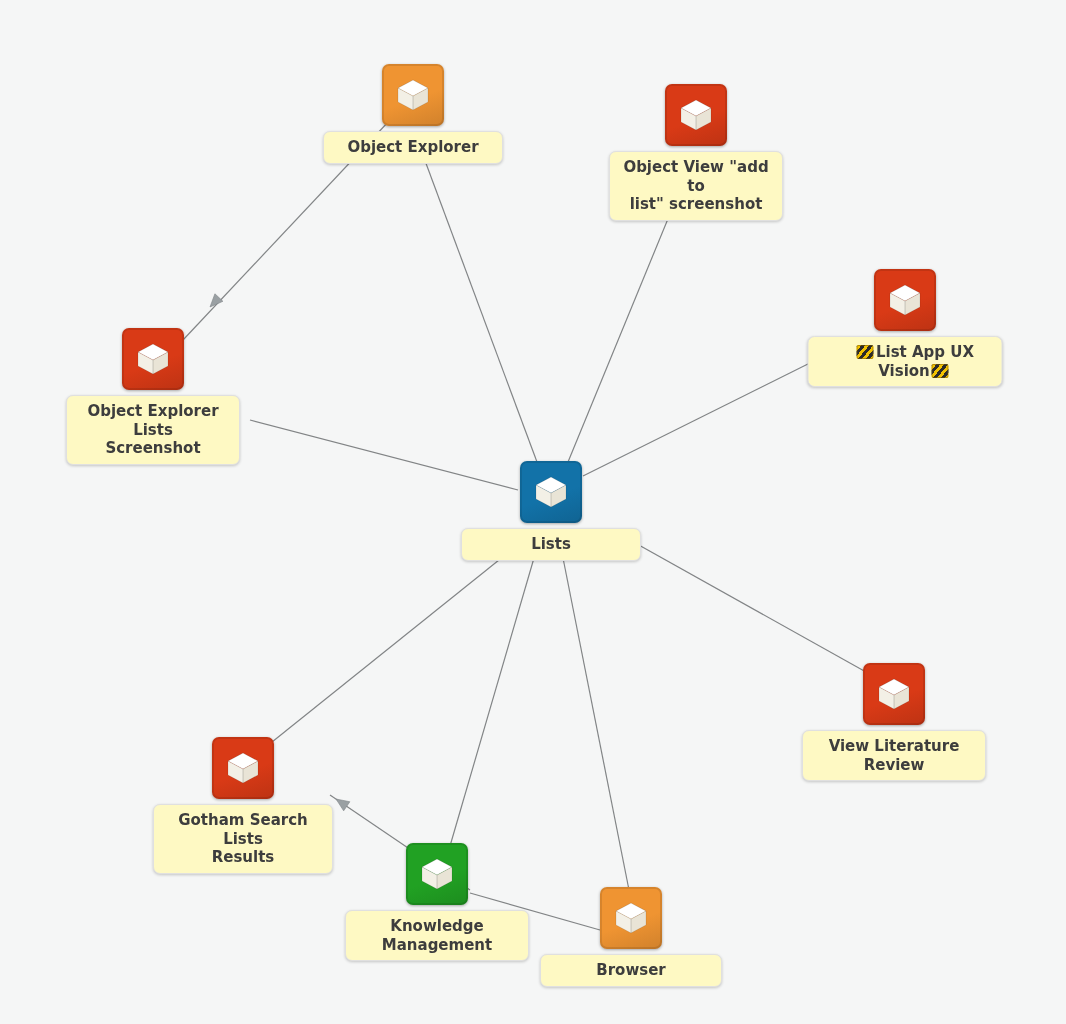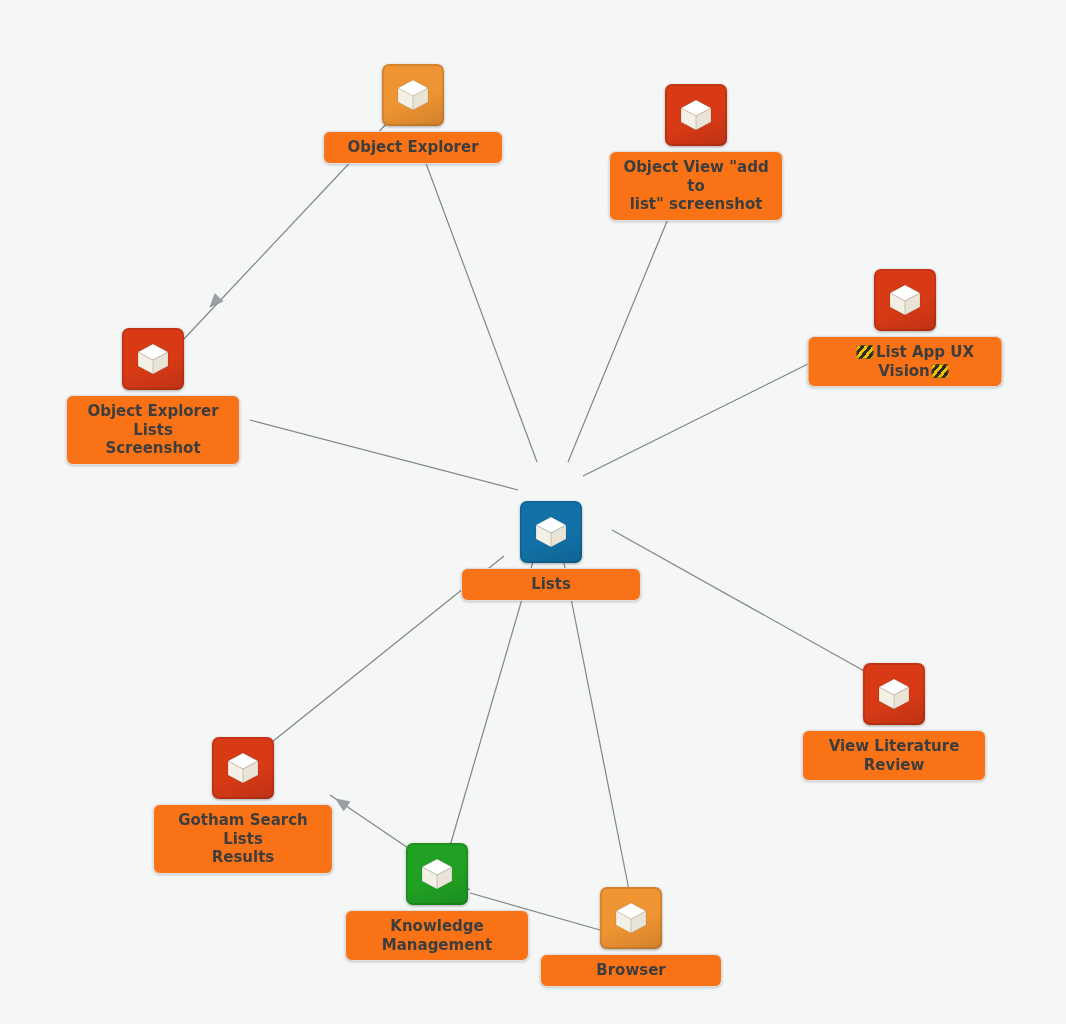--- a/index.html
+++ b/index.html
@@ -40,21 +40,21 @@
     justify-content: center;
     box-shadow: 0 1px 3px rgba(0,0,0,0.33);
     position: relative;
     z-index: 3;
   }
   .node-icon svg { display: block; }
   .node-label {
     position: absolute;
     left: 50%;
     transform: translateX(-50%);
-    background: #f97316;
+    background: #fef9c3;
     border: 1px solid #e0e0e0;
     border-radius: 7px;
     box-shadow: 0 1px 3px rgba(0,0,0,0.20);
     color: #3d3d3d;
     font-size: 15px;
     font-weight: bold;
     line-height: 1.24;
     padding: 6px 13px;
     text-align: center;
     white-space: pre-line;
@@ -155,21 +155,21 @@
             <line x1="20" y1="21" x2="20" y2="35" stroke="rgba(0,0,0,0.20)" stroke-width="0.9"></line>
             <line x1="5" y1="13" x2="5" y2="27" stroke="rgba(0,0,0,0.12)" stroke-width="0.8"></line>
             <line x1="35" y1="13" x2="35" y2="27" stroke="rgba(0,0,0,0.12)" stroke-width="0.8"></line>
             <line x1="5" y1="27" x2="20" y2="35" stroke="rgba(0,0,0,0.12)" stroke-width="0.8"></line>
             <line x1="35" y1="27" x2="20" y2="35" stroke="rgba(0,0,0,0.12)" stroke-width="0.8"></line>
           </svg>
         </div>
         <div class="node-label" style="top: 67px; min-width: 146px;">Object Explorer Lists
 Screenshot</div>
       </div>
-      <div class="graph-node" style="left: 551px; top: 492px; margin-top: 40px;">
+      <div class="graph-node" style="left: 551px; top: 492px;">
         <div class="node-icon" style="background: linear-gradient(160deg, rgb(18, 114, 168) 0%, rgb(18, 114, 168) 55%, rgba(0, 0, 0, 0.13) 100%), rgb(18, 114, 168); box-shadow: rgba(0, 0, 0, 0.33) 0px 1px 3px, rgba(0, 0, 0, 0.1) 0px 0px 0px 2px inset;">
           <svg width="40" height="40" viewBox="0 0 40 40" aria-hidden="true">
             <polygon points="20,5 35,13 20,21 5,13" fill="#ffffff"></polygon>
             <polygon points="5,13 20,21 20,35 5,27" fill="#f3f0e6"></polygon>
             <polygon points="35,13 20,21 20,35 35,27" fill="#e9e4d6"></polygon>
             <polygon points="20,5 35,13 20,21 5,13" fill="none" stroke="rgba(0,0,0,0.18)" stroke-width="0.8"></polygon>
             <line x1="20" y1="21" x2="20" y2="35" stroke="rgba(0,0,0,0.20)" stroke-width="0.9"></line>
             <line x1="5" y1="13" x2="5" y2="27" stroke="rgba(0,0,0,0.12)" stroke-width="0.8"></line>
             <line x1="35" y1="13" x2="35" y2="27" stroke="rgba(0,0,0,0.12)" stroke-width="0.8"></line>
             <line x1="5" y1="27" x2="20" y2="35" stroke="rgba(0,0,0,0.12)" stroke-width="0.8"></line>

